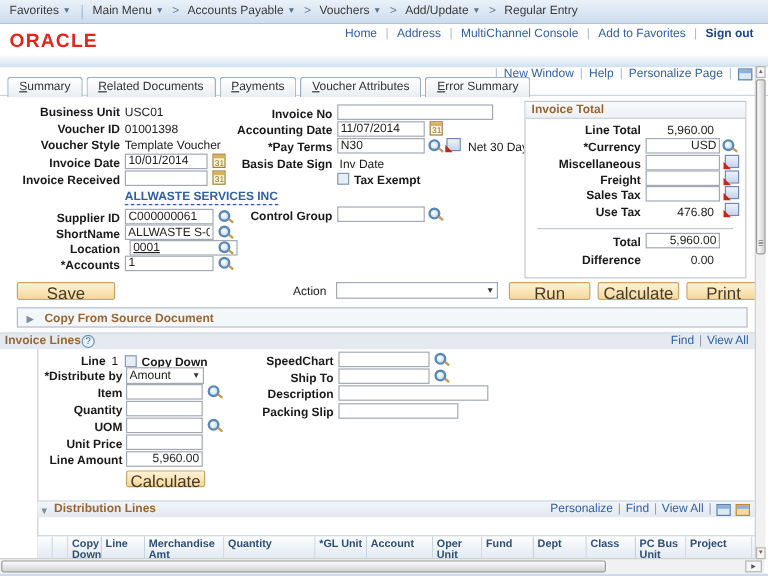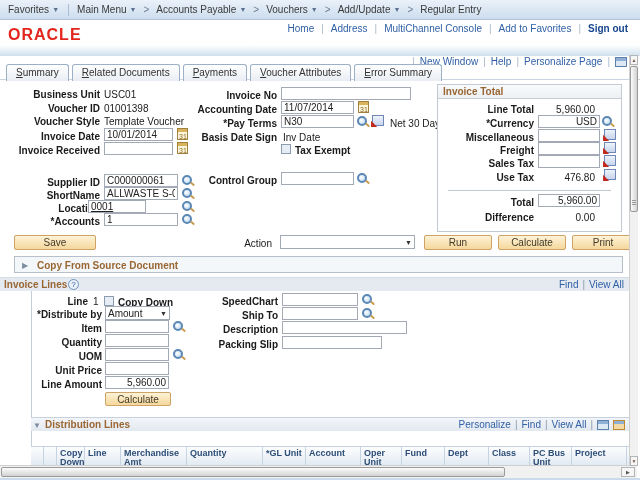--- a/index.html
+++ b/index.html
@@ -76,21 +76,21 @@
   #inv-total { position:absolute; left:437px; top:84px; width:185px; height:148px;
     border:1px solid #c3c9d2; background:#fff; }
   #inv-total .hd { height:14px; background:linear-gradient(#f8fafc,#edf0f4);
     border-bottom:1px solid #c8cdd4; color:#996633; font-weight:bold; padding:1px 0 0 5px; }
   #inv-total .lbl { width:96px; left:0; }
   #inv-total hr { position:absolute; left:10px; right:10px; border:none; border-top:1px solid #c2c8d0; }
 
   
   .btn { position:absolute; height:15px; border:1px solid #cfa265; border-radius:2px;
     background:linear-gradient(#fdf3d7,#f5d79b); font-family:"Liberation Sans",sans-serif;
-    font-size:10px; color:#433a28; cursor:pointer; padding:0; }
+    font-size:14px; color:#433a28; cursor:pointer; padding:0; }
 
   #copybar { position:absolute; left:14px; top:256px; width:609px; height:17px;
     border:1px solid #b7bfca; background:#f4f7fa; }
   #copybar .title { position:absolute; left:22px; top:3px; color:#996633; font-weight:bold; }
 
   
   .secbar { position:absolute; left:0; width:637px; height:14px; background:#e4eaf0;
     border-top:1px solid #d4dce4; }
   .secbar .title { position:absolute; left:4px; top:1px; color:#996633; font-weight:bold; }
   .grplinks { position:absolute; display:flex; gap:4px; align-items:center; }
@@ -219,31 +219,32 @@
   <div class="val" style="left:104px;top:116px">Template Voucher</div>
 
   <div class="lbl" style="left:0;top:131px;width:100px">Invoice Date</div>
   <input class="inp" style="left: 104px; top: 128px; width: 69px;" value="10/01/2014">
   <span class="ic-cal" style="left:177px;top:128px"></span>
 
   <div class="lbl" style="left:0;top:145px;width:100px">Invoice Received</div>
   <input class="inp" style="left: 104px; top: 142px; width: 69px;" value="">
   <span class="ic-cal" style="left:177px;top:142px"></span>
 
+  <div class="val link" style="left:104px;top:159px;font-weight:bold;border-bottom:1px dashed #2f5fa5">ALLWASTE SERVICES INC</div>
 
   <div class="lbl" style="left:0;top:177px;width:100px">Supplier ID</div>
   <input class="inp" style="left: 104px; top: 174px; width: 74px;" value="C000000061">
   <span class="ic-mag" style="left:182px;top:174px"></span>
 
   <div class="lbl" style="left:0;top:190px;width:100px">ShortName</div>
   <input class="inp" style="left: 104px; top: 187px; width: 74px;" value="ALLWASTE S-001">
   <span class="ic-mag" style="left:182px;top:187px"></span>
 
   <div class="lbl" style="left:0;top:203px;width:100px">Location</div>
-  <input class="inp" style="left: 88px; top: 200px; width: 58px; text-decoration: underline;" value="0001">
+  <input class="inp" style="left: 108px; top: 200px; width: 90px; text-decoration: underline;" value="0001">
   <span class="ic-mag" style="left:182px;top:200px"></span>
 
   <div class="lbl" style="left:0;top:216px;width:100px">*Accounts</div>
   <input class="inp" style="left: 104px; top: 213px; width: 74px;" value="1">
   <span class="ic-mag" style="left:182px;top:213px"></span>
 
   <div class="lbl" style="left:180px;top:90px;width:97px">Invoice No</div>
   <input class="inp" style="left: 281px; top: 87px; width: 130px;" value="">
 
   <div class="lbl" style="left:180px;top:104px;width:97px">Accounting Date</div>

